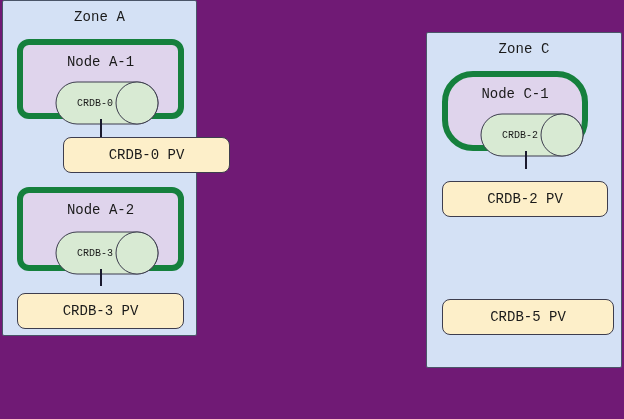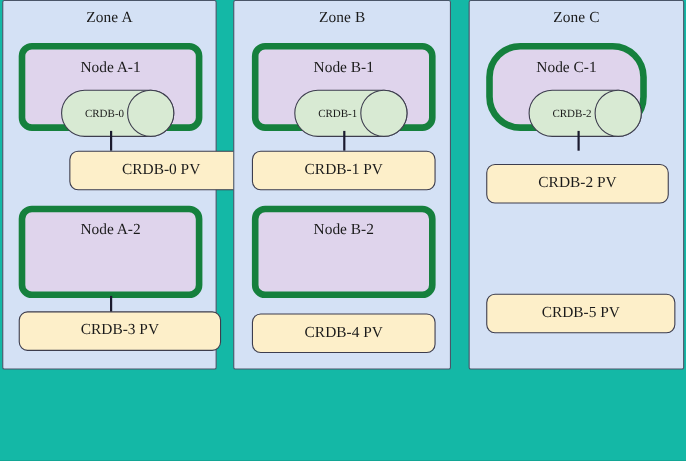--- a/index.html
+++ b/index.html
@@ -4,22 +4,22 @@
 <style>
   html, body {
     margin: 0;
     padding: 0;
     background: #000000;
   }
   #canvas {
     position: relative;
     width: 624px;
     height: 419px;
-    background: #14b8a6;
-    font-family: Liberation Serif, serif;
+    background: #701a75;
+    font-family: Liberation Mono, monospace;
     overflow: hidden;
   }
   .zone {
     position: absolute;
     top: 0;
     height: 336px;
     background: #d4e1f5;
     border: 1px solid #4a5568;
     box-sizing: border-box;
     border-radius: 2px;
@@ -103,48 +103,34 @@
           <ellipse cx="82" cy="22" rx="21" ry="21" fill="#d8ead3" stroke="#3d3d4e" stroke-width="1"></ellipse>
         </svg>
         <div class="cyl-label">CRDB-0</div>
       </div>
     </div>
     <div class="connector" style="left:97px; top:118px; height:18px;"></div>
     <div class="pv" style="left:14px; top:136px; width:167px;margin-left:46px;">CRDB-0 PV</div>
 
     <div class="node" style="left:14px; top:186px; width:167px; height:84px;padding-left:11px;">
       <div class="node-title">Node A-2</div>
-    </div>
-    <div class="connector" style="left:97px; top:268px; height:17px;"></div>
-    <div class="pv" style="left:14px; top:282px; width:184px;">CRDB-3 PV</div>
-  </div>
-
-  <div class="zone" style="left:212px; width:198px;">
-    <div class="zone-title">Zone B</div>
-
-    <div class="node" style="left:16px; top:38px; width:167px; height:80px;">
-      <div class="node-title">Node B-1</div>
-      <div class="cyl" style="left:32px; top:36px;">
+      <div class="cyl" style="left:32px; top:38px;">
         <svg width="104" height="44" viewBox="0 0 104 44">
           <path d="M22,1 H82 A21,21 0 0 1 82,43 H22 A21,21 0 0 1 22,1 Z" fill="#d8ead3" stroke="#3d3d4e" stroke-width="1"></path>
           <ellipse cx="82" cy="22" rx="21" ry="21" fill="#d8ead3" stroke="#3d3d4e" stroke-width="1"></ellipse>
         </svg>
-        <div class="cyl-label">CRDB-1</div>
+        <div class="cyl-label">CRDB-3</div>
       </div>
     </div>
-    <div class="connector" style="left:99px; top:118px; height:18px;"></div>
-    <div class="pv" style="left:16px; top:136px; width:167px;">CRDB-1 PV</div>
-
-    <div class="node" style="left:16px; top:186px; width:167px; height:84px;">
-      <div class="node-title">Node B-2</div>
-    </div>
-    <div class="pv" style="left:16px; top:284px; width:167px;">CRDB-4 PV</div>
+    <div class="connector" style="left:97px; top:268px; height:17px;"></div>
+    <div class="pv" style="left:14px; top:292px; width:167px;">CRDB-3 PV</div>
   </div>
 
-  <div class="zone" style="left:426px; width:196px;">
+
+  <div class="zone" style="left:426px; width:196px;margin-top:32px;">
     <div class="zone-title">Zone C</div>
 
     <div class="node" style="left:15px; top:38px; width:146px; height:80px;border-radius:31px;">
       <div class="node-title">Node C-1</div>
       <div class="cyl" style="left:32px; top:36px;">
         <svg width="104" height="44" viewBox="0 0 104 44">
           <path d="M22,1 H82 A21,21 0 0 1 82,43 H22 A21,21 0 0 1 22,1 Z" fill="#d8ead3" stroke="#3d3d4e" stroke-width="1"></path>
           <ellipse cx="82" cy="22" rx="21" ry="21" fill="#d8ead3" stroke="#3d3d4e" stroke-width="1"></ellipse>
         </svg>
         <div class="cyl-label">CRDB-2</div>

